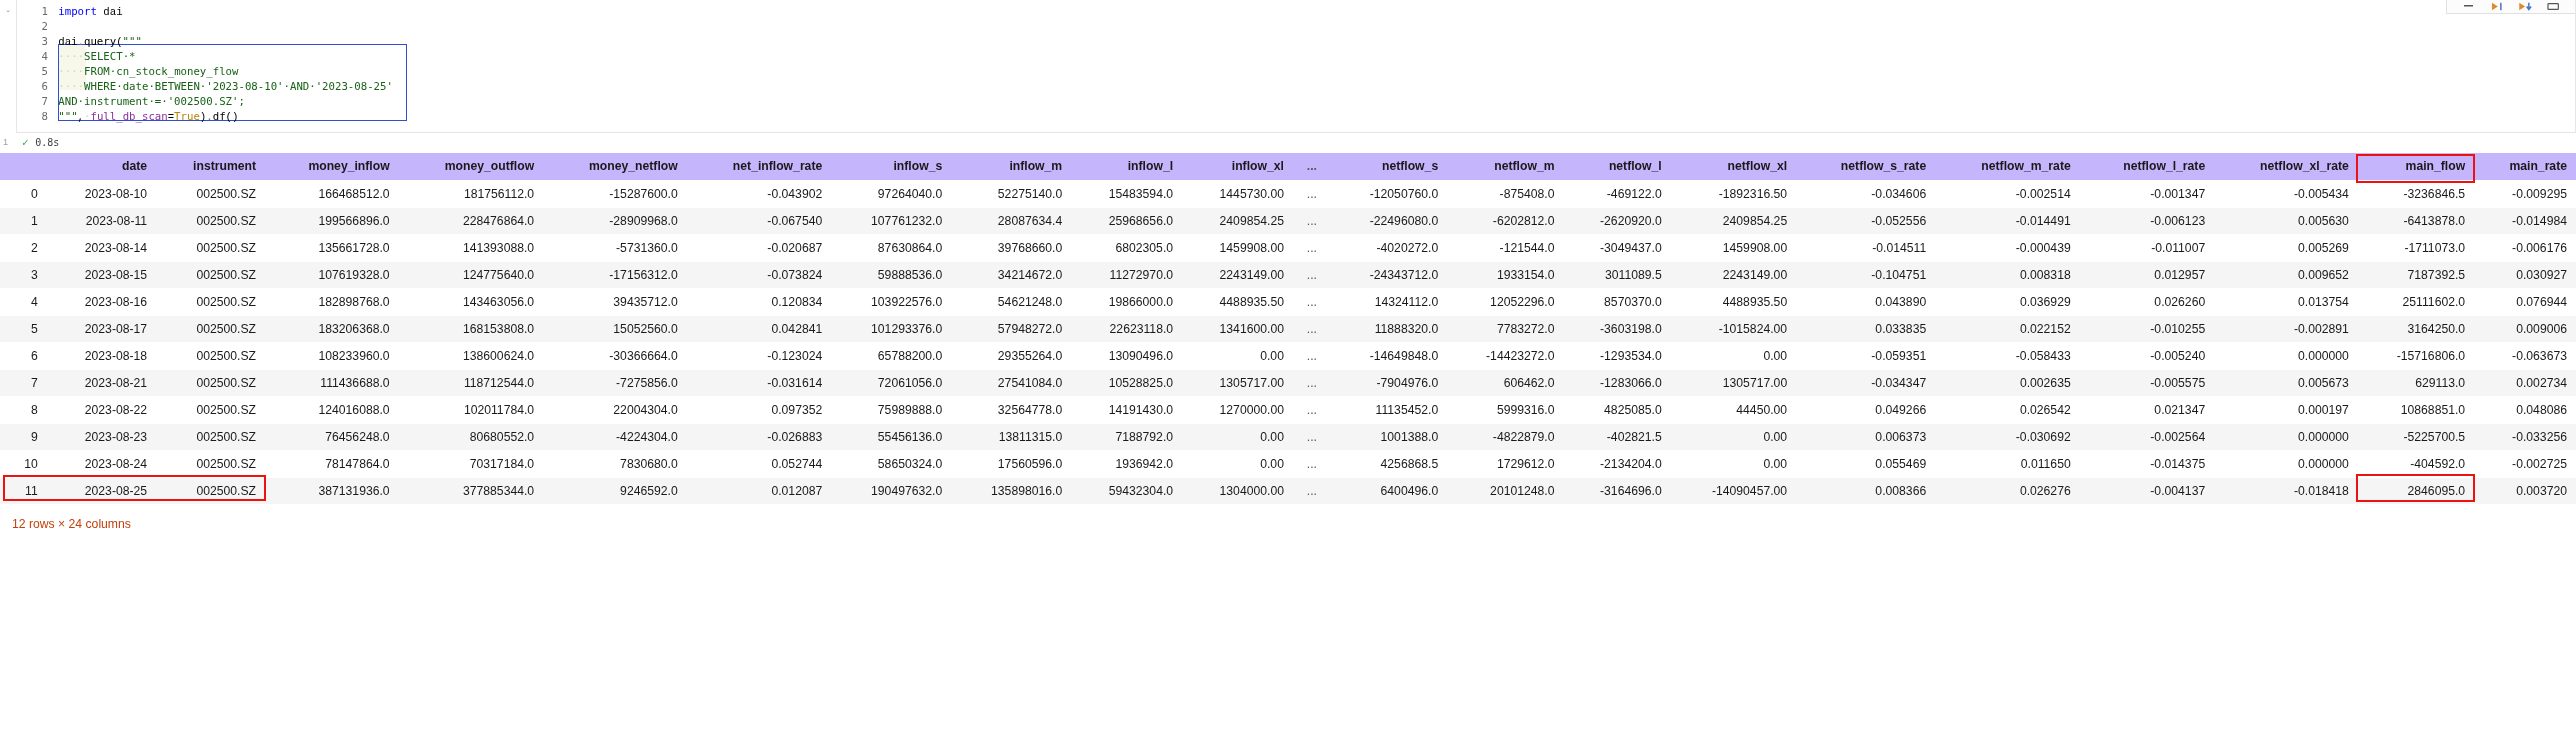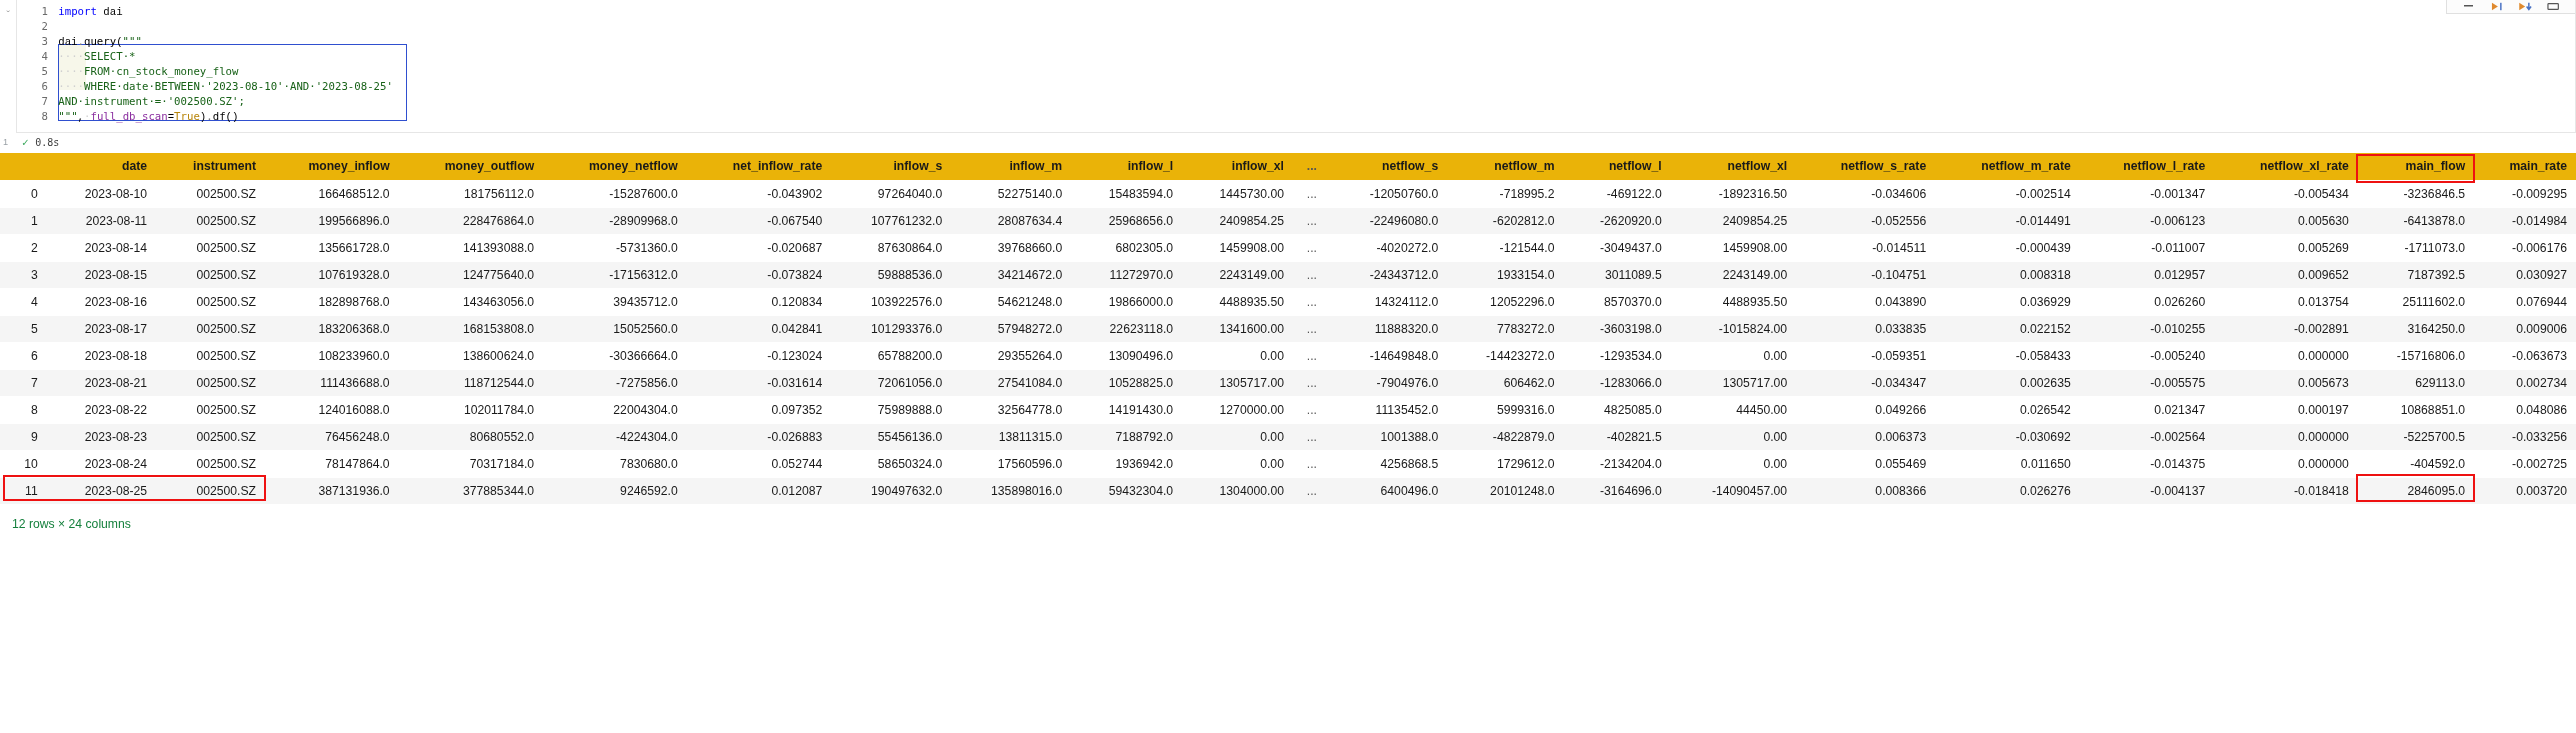--- a/index.html
+++ b/index.html
@@ -147,21 +147,21 @@
   }
   table.dataframe {
     border-collapse: collapse;
     border-spacing: 0;
     width: 100%;
     font-family: "Liberation Sans", sans-serif;
     font-size: 12.2px;
     color: #1a1a1a;
   }
   table.dataframe thead th {
-    background: #eab308;
+    background: #c4b5fd;
     font-weight: bold;
     text-align: right;
     padding: 6.7px 9px 6.7px 9px;
     white-space: nowrap;
     border: none;
     vertical-align: bottom;
   }
   table.dataframe thead th.idx-head {
     text-align: left;
     width: 30px;
@@ -187,21 +187,21 @@
     position: absolute;
     border: 2.2px solid #ee1111;
     box-sizing: border-box;
     pointer-events: none;
     z-index: 20;
   }
 
   .df-footer {
     padding: 13.3px 0 0 12px;
     font-size: 12.2px;
-    color: #15803d;
+    color: #c2410c;
     font-family: "Liberation Sans", sans-serif;
   }
 </style>
 </head>
 <body>
 
 <div class="notebook">
   <div class="cell-wrap">
 
     <div class="cell-gutter-left">
@@ -321,21 +321,21 @@
           <td>166468512.0</td>
           <td>181756112.0</td>
           <td>-15287600.0</td>
           <td>-0.043902</td>
           <td>97264040.0</td>
           <td>52275140.0</td>
           <td>15483594.0</td>
           <td>1445730.00</td>
           <td class="ell">...</td>
           <td>-12050760.0</td>
-          <td>-718995.2</td>
+          <td>-875408.0</td>
           <td>-469122.0</td>
           <td>-1892316.50</td>
           <td>-0.034606</td>
           <td>-0.002514</td>
           <td>-0.001347</td>
           <td>-0.005434</td>
           <td>-3236846.5</td>
           <td>-0.009295</td>
         </tr>
         <tr>

